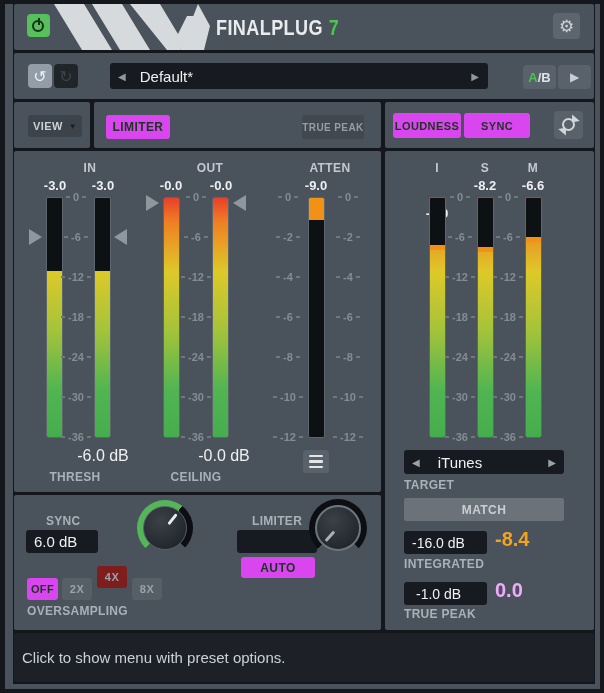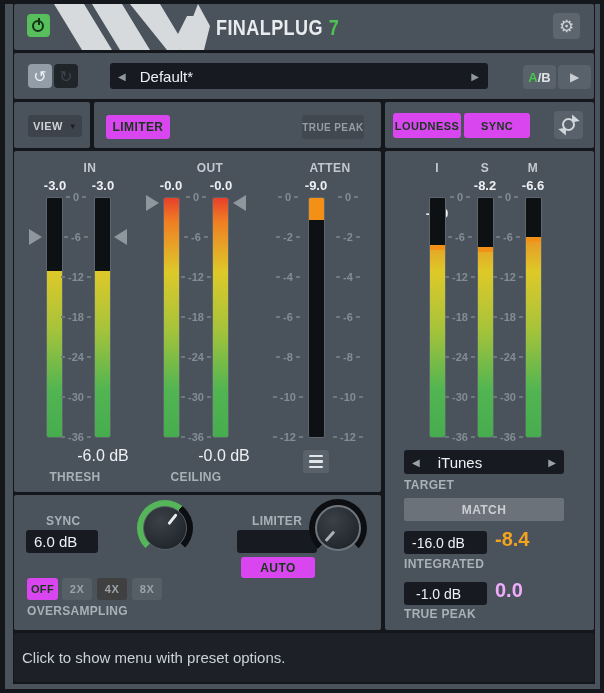--- a/index.html
+++ b/index.html
@@ -339,21 +339,21 @@
     <div class="btn-green" style="left:227px; top:62px; width:74px; height:21px;">
       <span>AUTO</span>
     </div>
 
     <div class="btn-green" style="left:13px; top:83px; width:31px; height:22px; font-size:11px;">
       <span>OFF</span>
     </div>
     <div class="btn-dark" style="left:48px; top:83px; width:30px; height:22px; background:#565e66; color:#9aa2aa;">
       <span>2X</span>
     </div>
-    <div class="btn-dark" style="left:83px; top:83px; width:30px; height:22px; background:#404040; color:#9aa2aa;text-align:center;">
+    <div class="btn-dark" style="left:83px; top:71px; width:30px; height:22px; background:#7f1d1d; color:#9aa2aa;text-align:center;">
       <span>4X</span>
     </div>
     <div class="btn-dark" style="left:118px; top:83px; width:30px; height:22px; background:#565e66; color:#9aa2aa;">
       <span>8X</span>
     </div>
     <div class="lbl" style="left:13px; top:109px;">OVERSAMPLING</div>
   </div>
 
   <div class="abs" style="left:14px; top:633px; width:580px; height:49px; background:#1d2127; border-radius:2px;">
     <div class="abs" style="left:8px; top:16px; font-size:15px; color:#ccd1d6;">Click to show menu with preset options.</div>

